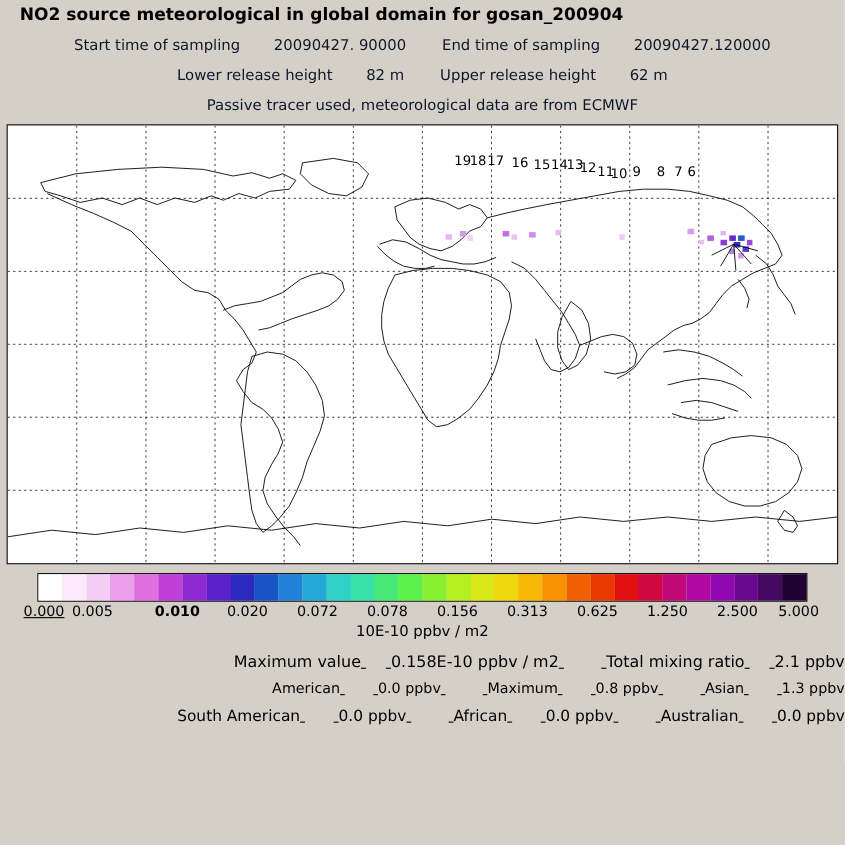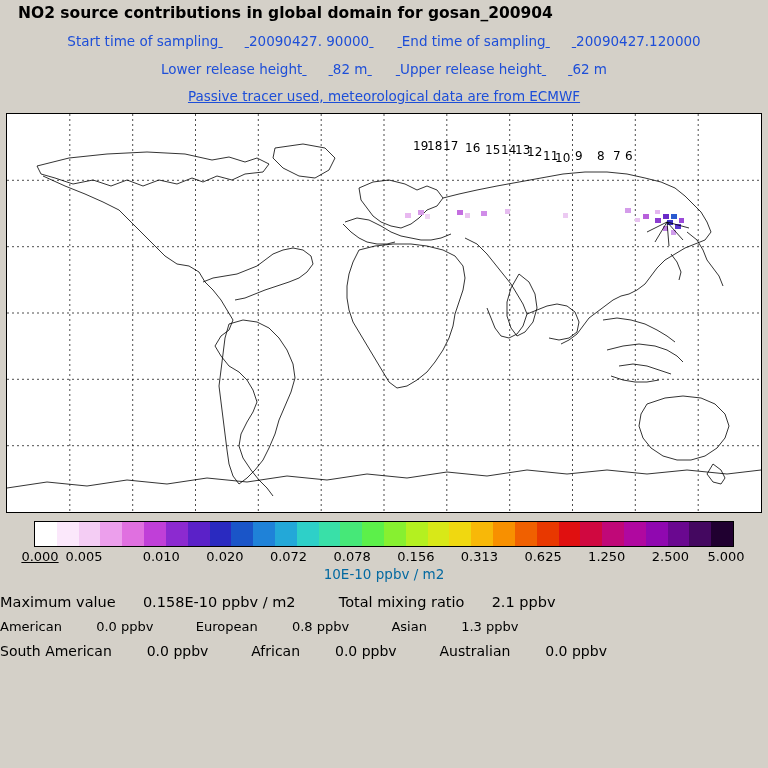--- a/index.html
+++ b/index.html
@@ -12,21 +12,21 @@
   .page{position:relative;width:768px;height:768px;}
 
   
   .title{
     position:absolute;left:18px;top:4px;
     font-size:15.5px;font-weight:bold;color:#000;
     letter-spacing:0px;
   }
   .hdr-line{
     position:absolute;width:768px;text-align:center;
-    font-size:13.5px;color:#1d4ed8;text-decoration:underline;
+    font-size:13.5px;color:#0f172a;
   }
   .hdr-line span{display:inline-block;}
   .l1{top:33px;}
   .l2{top:61px;}
   .l3{top:88px;text-align:center;}
   .gap-a{width:24px;}
   .gap-b{width:22px;}
 
   
   .map-wrap{
@@ -51,41 +51,41 @@
   .cbar-labels{
     position:absolute;left:0;top:549px;width:768px;height:16px;
     font-size:13px;color:#000;
   }
   .cbar-labels span{
     position:absolute;transform:translateX(-50%);
     white-space:nowrap;
   }
   .cbar-unit{
     position:absolute;top:566px;width:768px;text-align:center;
-    font-size:13.5px;color:#0369a1;
+    font-size:13.5px;color:#000000;
   }
 
   
   .foot{
-    position:absolute;width:768px;text-align:left;color:#000;
+    position:absolute;width:768px;text-align:right;color:#000;text-decoration:underline;
   }
   .foot-1{top:594px;font-size:14.5px;}
   .foot-2{top:619px;font-size:13px;}
   .foot-3{top:643px;font-size:14px;}
   .foot span{display:inline-block;}
   .sp1{width:18px;}
   .sp2{width:34px;}
   .sp3{width:26px;}
 </style>
 </head>
 <body>
 
 <div class="page">
 
-  <div class="title">NO2 source contributions in global domain for gosan_200904</div>
+  <div class="title">NO2 source meteorological in global domain for gosan_200904</div>
 
   <div class="hdr-line l1">
     <span>Start time of sampling</span>
     <span class="gap-b">&nbsp;</span>
     <span>20090427. 90000</span>
     <span class="gap-a">&nbsp;&nbsp;</span>
     <span>End time of sampling</span>
     <span class="gap-b">&nbsp;</span>
     <span>20090427.120000</span>
   </div>
@@ -268,21 +268,21 @@
       <div style="background: rgb(192, 8, 120);"></div>
       <div style="background: rgb(176, 8, 160);"></div>
       <div style="background: rgb(144, 8, 176);"></div>
       <div style="background: rgb(106, 8, 144);"></div>
       <div style="background: rgb(68, 8, 96);"></div>
       <div style="background: rgb(32, 0, 48);"></div>
     </div>
   <div class="cbar-labels" id="cbar-labels">
       <span style="left: 40px; text-decoration: underline;">0.000</span>
       <span style="left: 84px;">0.005</span>
-      <span style="left: 161.273px;">0.010</span>
+      <span style="left: 161.273px; font-weight: bold;">0.010</span>
       <span style="left: 224.909px;">0.020</span>
       <span style="left: 288.545px;">0.072</span>
       <span style="left: 352.182px;">0.078</span>
       <span style="left: 415.818px;">0.156</span>
       <span style="left: 479.455px;">0.313</span>
       <span style="left: 543.091px;">0.625</span>
       <span style="left: 606.727px;">1.250</span>
       <span style="left: 670.364px;">2.500</span>
       <span style="left: 726px;">5.000</span>
     </div>
@@ -296,21 +296,21 @@
     <span>Total mixing ratio</span>
     <span class="sp1">&nbsp;</span>
     <span>2.1 ppbv</span>
   </div>
 
   <div class="foot foot-2">
     <span>American</span>
     <span class="sp3">&nbsp;</span>
     <span>0.0 ppbv</span>
     <span class="sp2">&nbsp;</span>
-    <span>European</span>
+    <span>Maximum</span>
     <span class="sp3">&nbsp;</span>
     <span>0.8 ppbv</span>
     <span class="sp2">&nbsp;</span>
     <span>Asian</span>
     <span class="sp3">&nbsp;</span>
     <span>1.3 ppbv</span>
   </div>
 
   <div class="foot foot-3">
     <span>South American</span>

